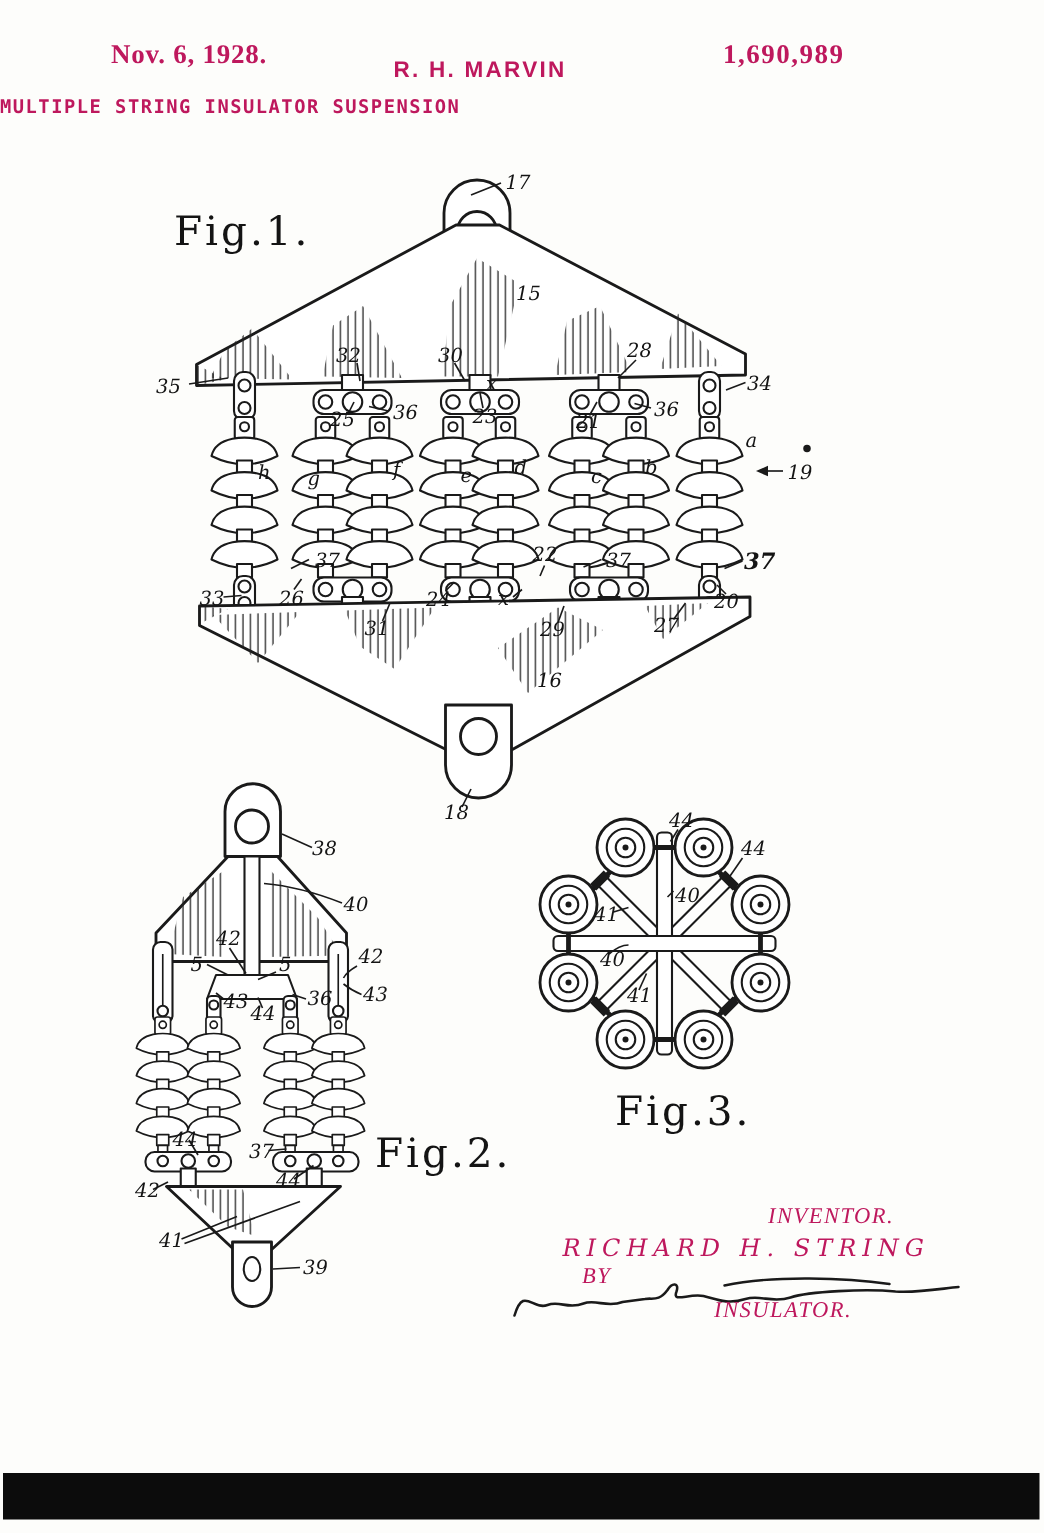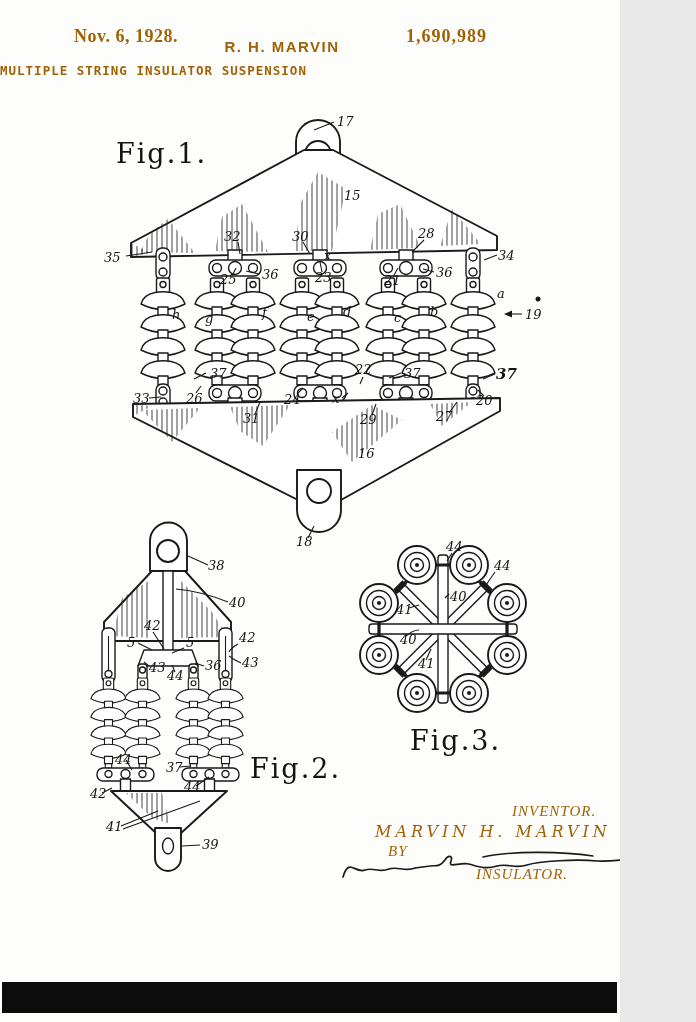--- a/index.html
+++ b/index.html
@@ -1,17 +1,17 @@
 <!DOCTYPE html>
 <html><head>
 <meta charset="utf-8">
 <style>
   html,body{margin:0;padding:0;background:#e8e8e8;}
-  .page{position:relative;width:620px;height:1022px;background:#fdfdfb;overflow:hidden;
-        font-family:"Liberation Serif",serif;color:#a16207;}
+  .page{position:relative;width:696px;height:1022px;background:#fdfdfb;overflow:hidden;
+        font-family:"Liberation Serif",serif;color:#be185d;}
   .hdr-date{position:absolute;left:74px;top:26px;font-size:18px;font-weight:bold;letter-spacing:.5px;}
   .hdr-num{position:absolute;right:133px;top:26px;font-size:18px;font-weight:bold;letter-spacing:1px;}
   .hdr-name{position:absolute;left:0;right:56px;top:38px;text-align:center;
             font-family:"Liberation Sans",sans-serif;font-weight:bold;font-size:15px;letter-spacing:1.5px;}
   .hdr-title{position:absolute;left:0;right:56px;top:63px;
              font-family:"DejaVu Sans Mono",monospace;font-weight:bold;font-size:12.5px;letter-spacing:1px;}
   .hdr-filed{position:absolute;left:0;right:56px;top:89px;text-align:center;
              font-family:"DejaVu Sans Mono",monospace;font-weight:bold;font-size:12.5px;letter-spacing:.5px;}
   svg.art{position:absolute;left:0;top:0;}
   .o{fill:#fff;stroke:#1a1a1a;stroke-width:1.9;stroke-linejoin:round;}
@@ -361,21 +361,21 @@
       <text class="num" x="446" y="551">44</text>
       <text class="num" x="494" y="570">44</text>
       <text class="num" x="450" y="601">40</text>
       <text class="num" x="396" y="614">41</text>
       <text class="num" x="400" y="644">40</text>
       <text class="num" x="418" y="668">41</text>
     </g>
   </svg>
 
   <div class="sig-cap" style="left:512px;top:803px;">INVENTOR.</div>
-  <div class="sig-name" style="left:375px;top:822px;">MARVIN H. MARVIN</div>
+  <div class="sig-name" style="left:375px;top:822px;">RICHARD H. STRING</div>
   <div class="sig-by" style="left:388px;top:843px;">BY</div>
   <svg class="art" style="left:335px;top:845px;position:absolute;" width="315" height="42" viewBox="0 0 315 42">
     <path d="M8,32 C14,12 20,29 30,25 C38,22 44,28 54,24 C62,21 70,27 80,23 L95,21 C100,20 104,23 110,15 C113,10 118,10 116,16 C113,24 124,17 134,19 C142,21 150,25 162,21 C172,18 180,24 192,20 C204,16 242,14 262,16 C277,17 293,14 304,13" fill="none" stroke="#1a1a1a" stroke-width="1.7" stroke-linecap="round"></path>
     <path d="M148,12 C180,5 230,7 258,11" fill="none" stroke="#1a1a1a" stroke-width="1.6" stroke-linecap="round"></path>
   </svg>
   <div class="sig-cap" style="left:476px;top:866px;">INSULATOR.</div>
 
   <div class="scan-bar"></div>
 </div>
 

